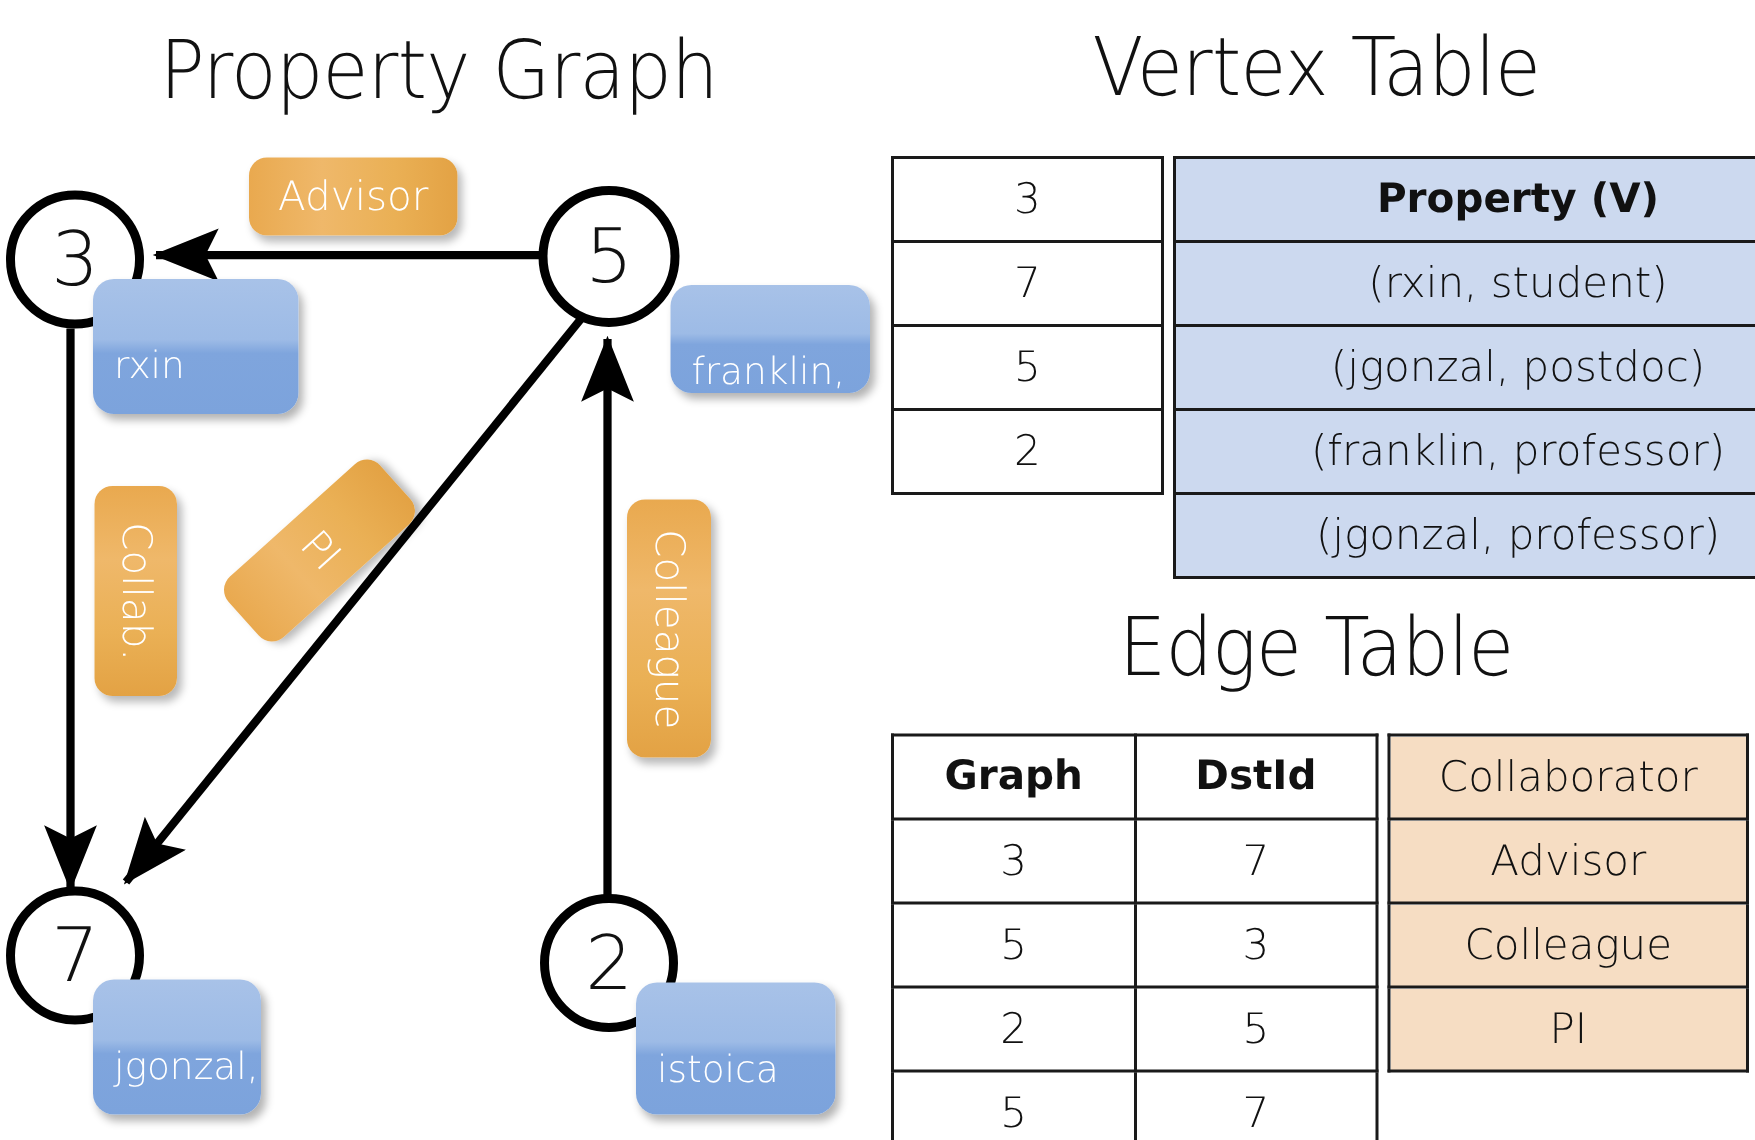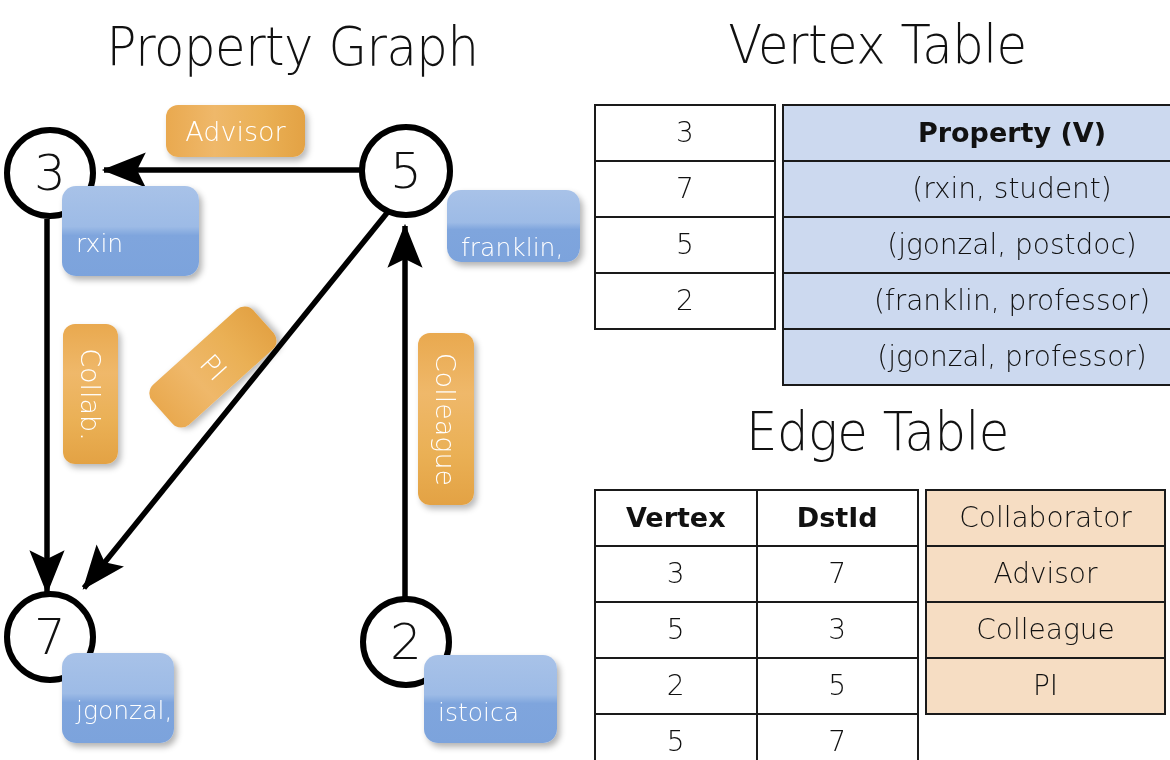--- a/index.html
+++ b/index.html
@@ -217,21 +217,21 @@
 
 <div class="sec-title" style="left:585px;top:405px;width:585px;">Edge Table</div>
 
 <table class="tbl" style="left:594px;top:489px;width:325px;">
   <colgroup>
       <col style="width:50%">
       <col style="width:50%">
     </colgroup>
   <tbody>
     <tr>
-      <td class="hd">Vertex</td>
+      <td class="hd">Graph</td>
       <td class="hd">DstId</td>
     </tr>
     <tr>
       <td>3</td>
       <td>7</td>
     </tr>
     <tr>
       <td>5</td>
       <td>3</td>
     </tr>

